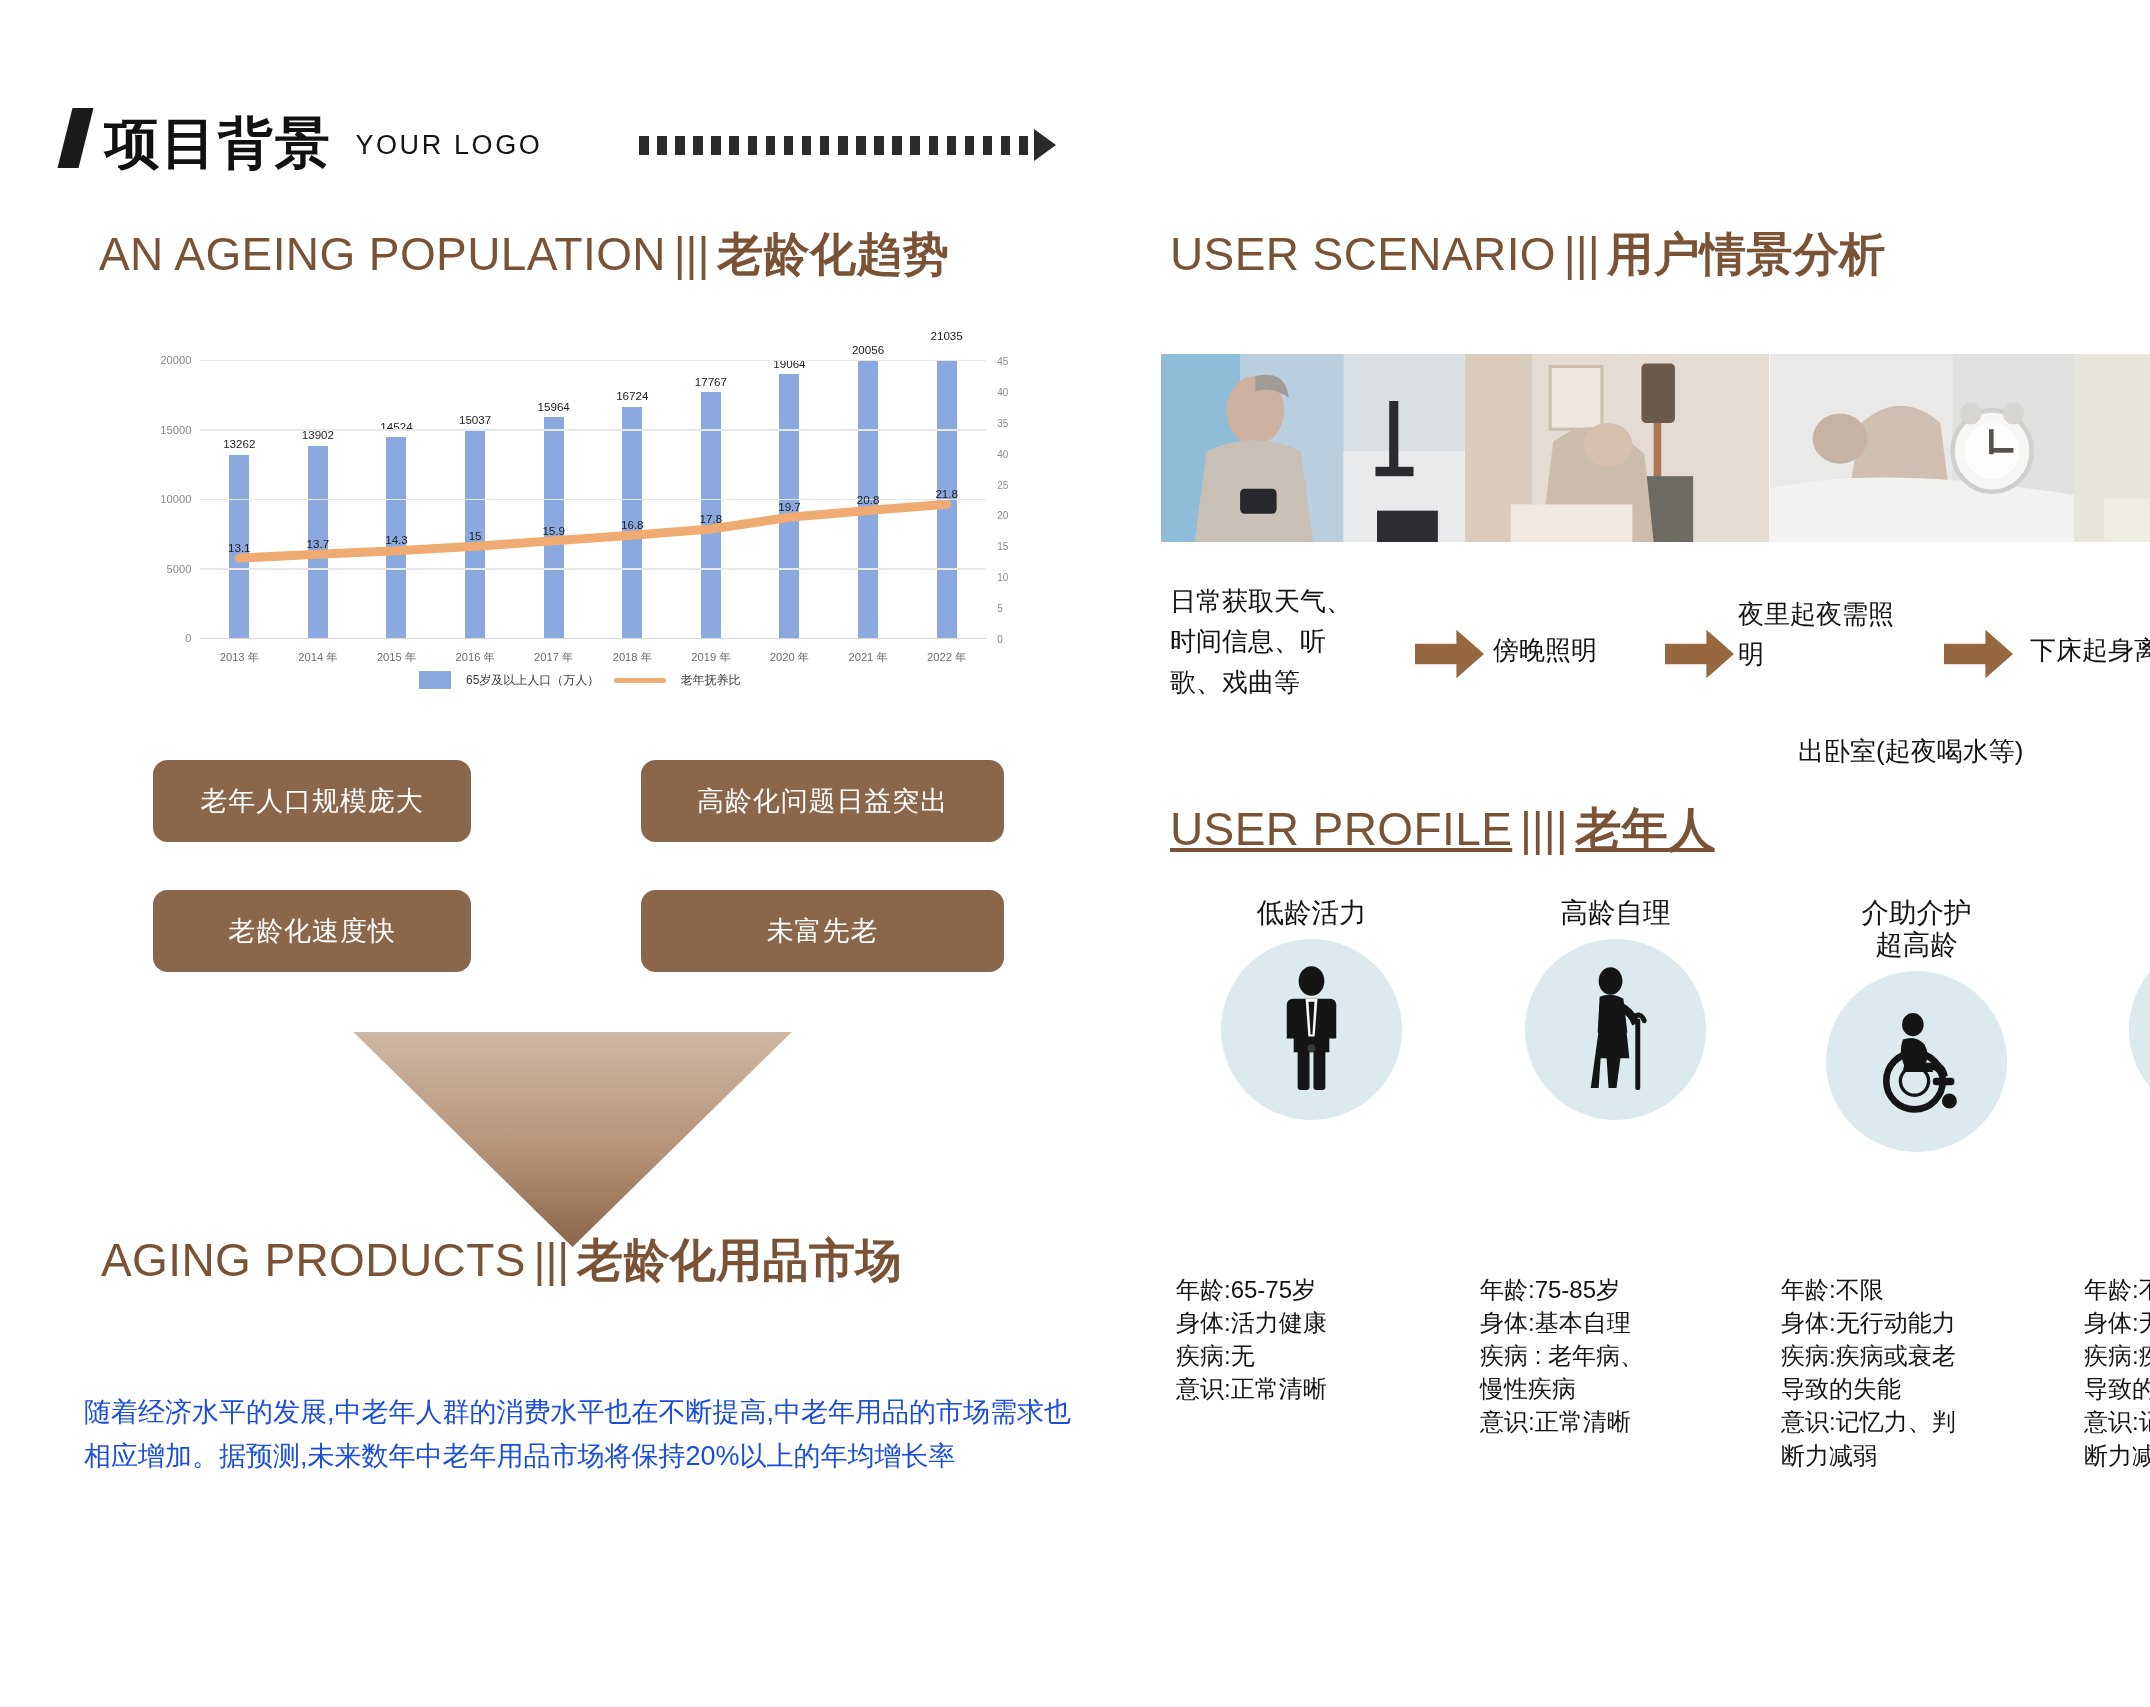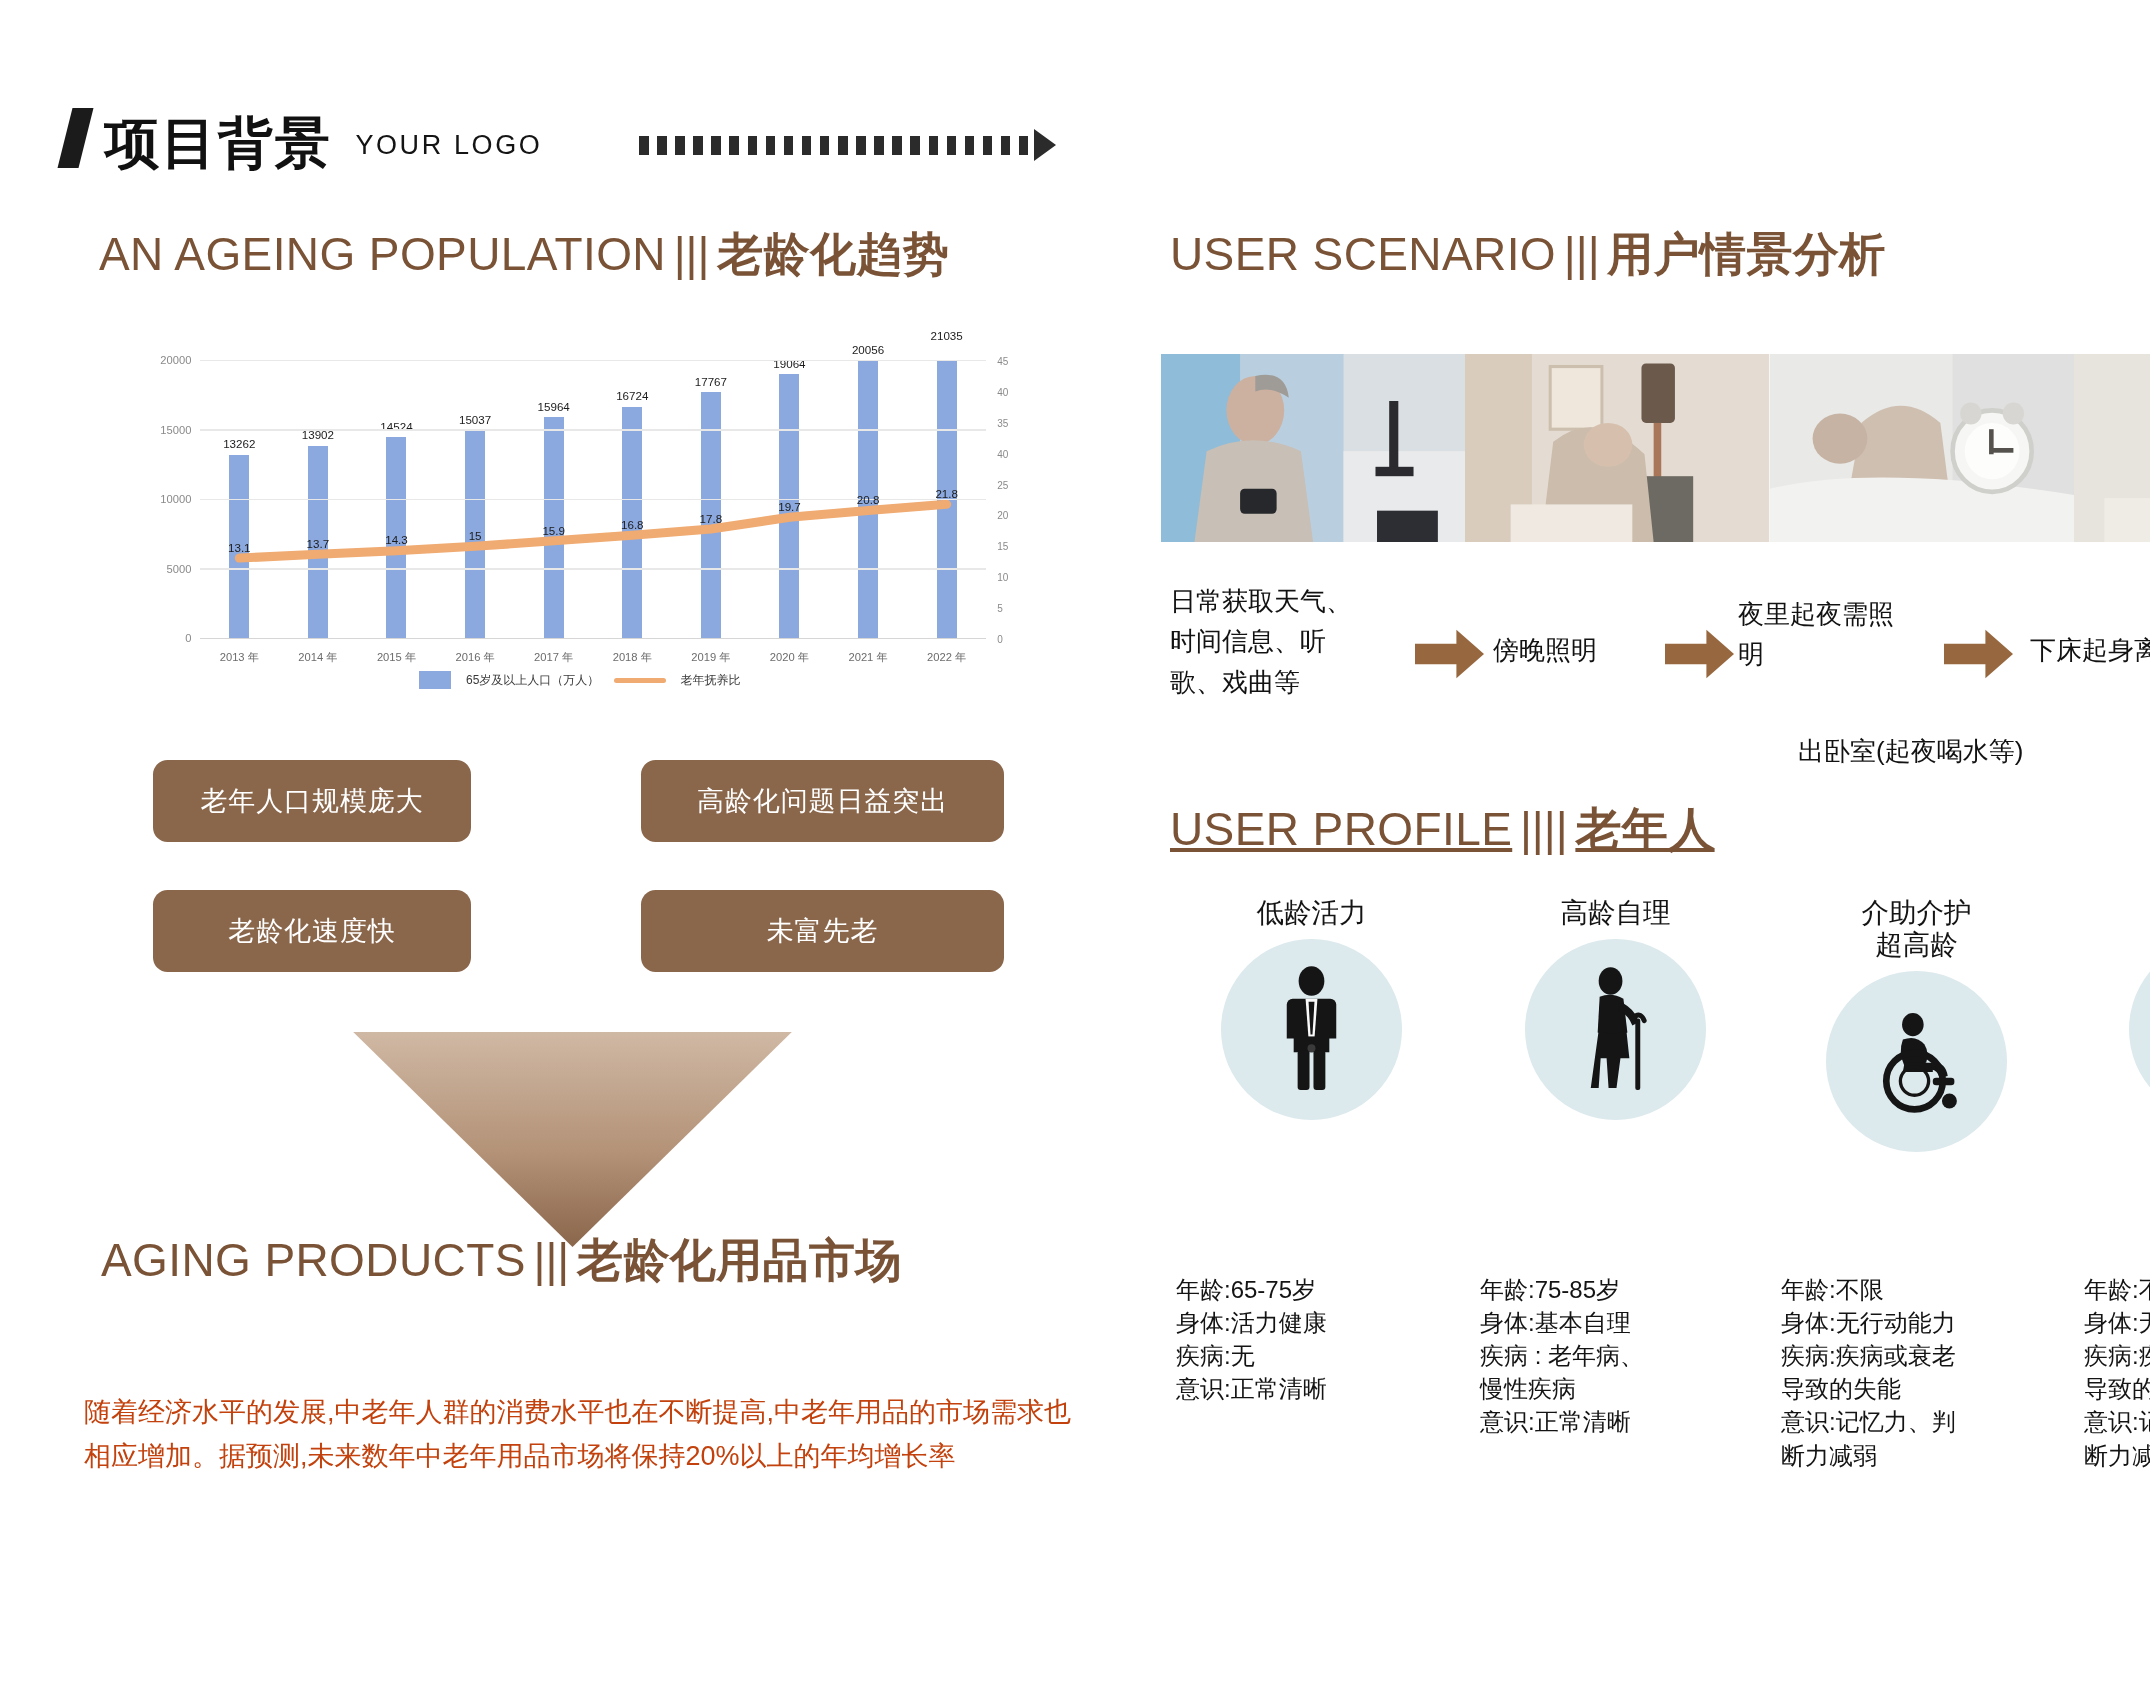--- a/index.html
+++ b/index.html
@@ -61,21 +61,21 @@
 
   
   .pill { position:absolute; background:#8a664b; color:#fff; border-radius:14.6px;
           display:flex; align-items:center; justify-content:center;
           font-size:27px; letter-spacing:0.9px; }
 
   
   .bigarrow { position:absolute; left:353px; top:1032px; width:439px; height:215px; }
 
   
-  .para { position:absolute; font-size:27px; line-height:1.62; color:#c2410c; }
+  .para { position:absolute; font-size:27px; line-height:1.62; color:#1d4ed8; }
 
   
   .photos { position:absolute; display:flex; overflow:hidden; }
   .photo { position:relative; overflow:hidden; }
 
   
   .flow-txt { position:absolute; font-size:26px; line-height:1.55; color:#121212; }
   .flow-arrow { position:absolute; }
 
   

